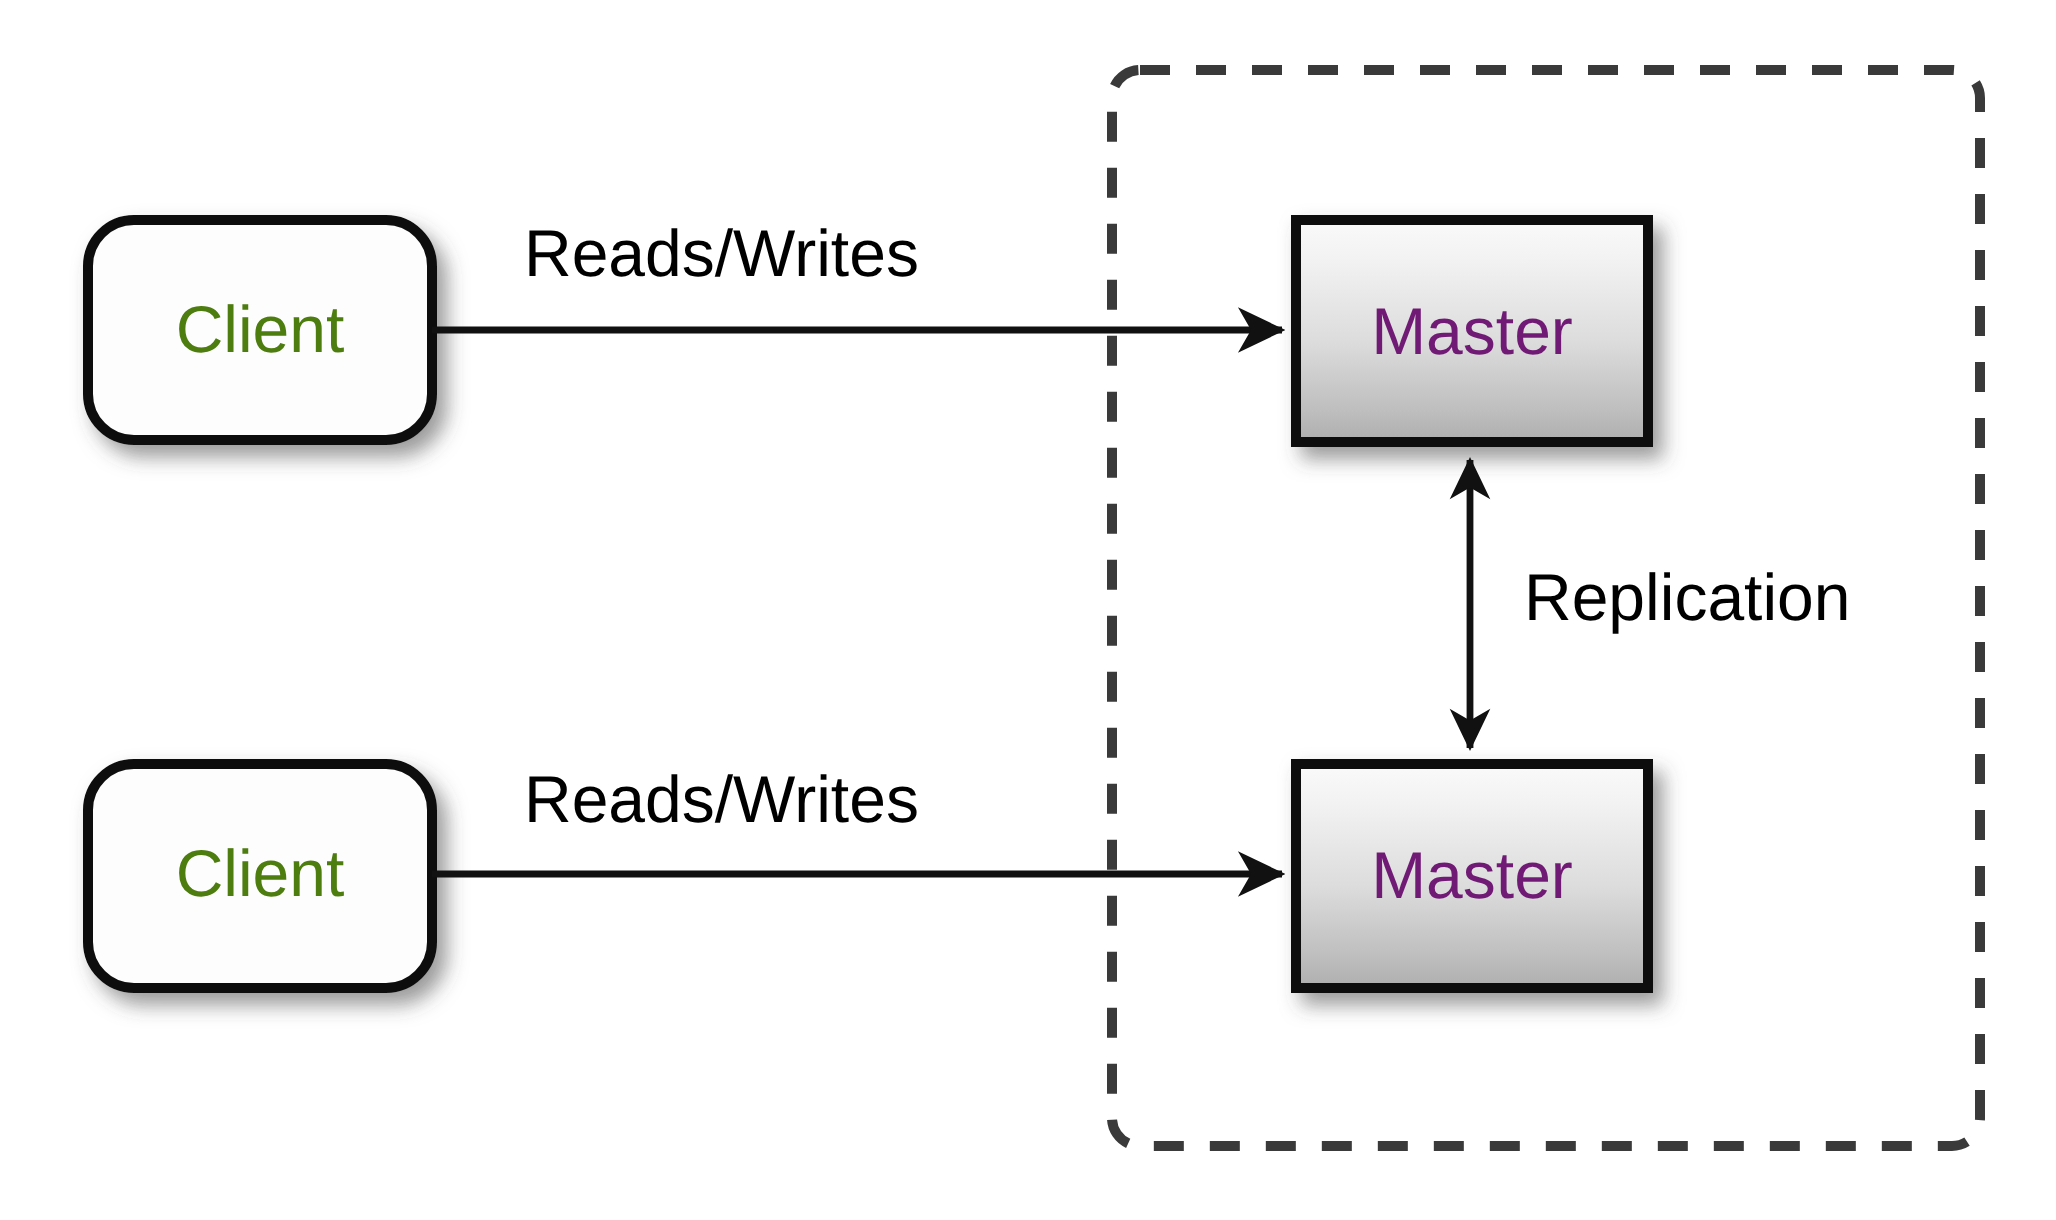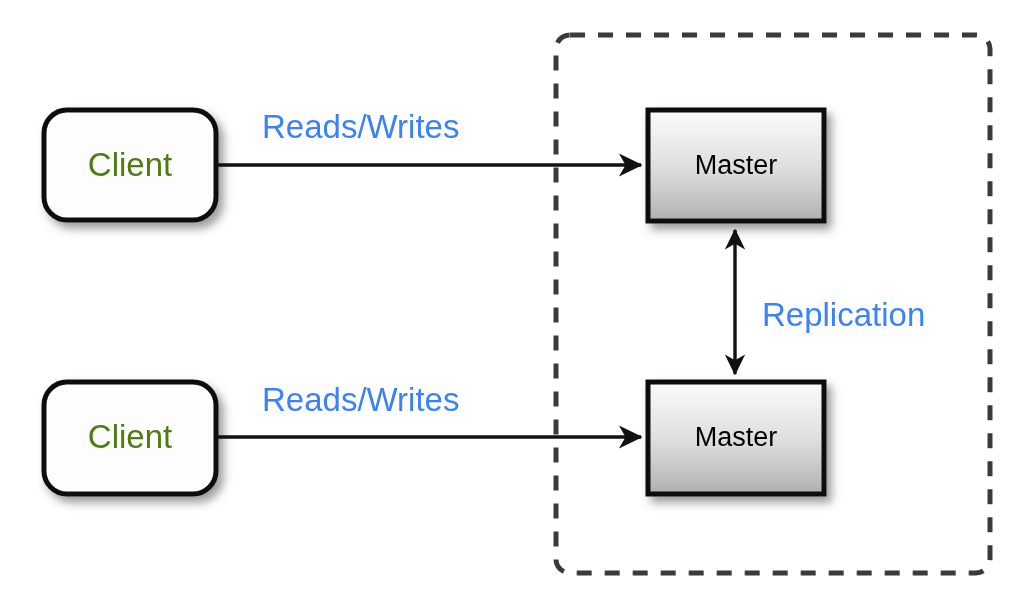--- a/index.html
+++ b/index.html
@@ -38,34 +38,34 @@
   #client-2-text { top: 382px; }
 
   .master-box-text {
     position: absolute;
     left: 648px;
     width: 176px;
     height: 111px;
     display: flex;
     align-items: center;
     justify-content: center;
-    font-size: 27px;
-    color: #000000;
+    font-size: 33px;
+    color: #701a75;
   }
   #master-1-text { top: 110px; }
   #master-2-text { top: 382px; }
 
   .edge-label {
     position: absolute;
     font-size: 33px;
-    color: #3b82f6;
+    color: #000000;
   }
   #rw-label-1 { left: 262px; top: 108px; }
   #rw-label-2 { left: 262px; top: 381px; }
-  #replication-label { left: 762px; top: 296px; }
+  #replication-label { left: 762px; top: 280px; }
 </style>
 </head>
 <body>
 
 <svg id="diagram-canvas" viewBox="0 0 1028 610" xmlns="http://www.w3.org/2000/svg">
   <defs>
 
     <linearGradient id="masterGrad" x1="0" y1="0" x2="0" y2="1">
       <stop offset="0%" stop-color="#fafafa"></stop>
       <stop offset="18%" stop-color="#f2f2f2"></stop>

